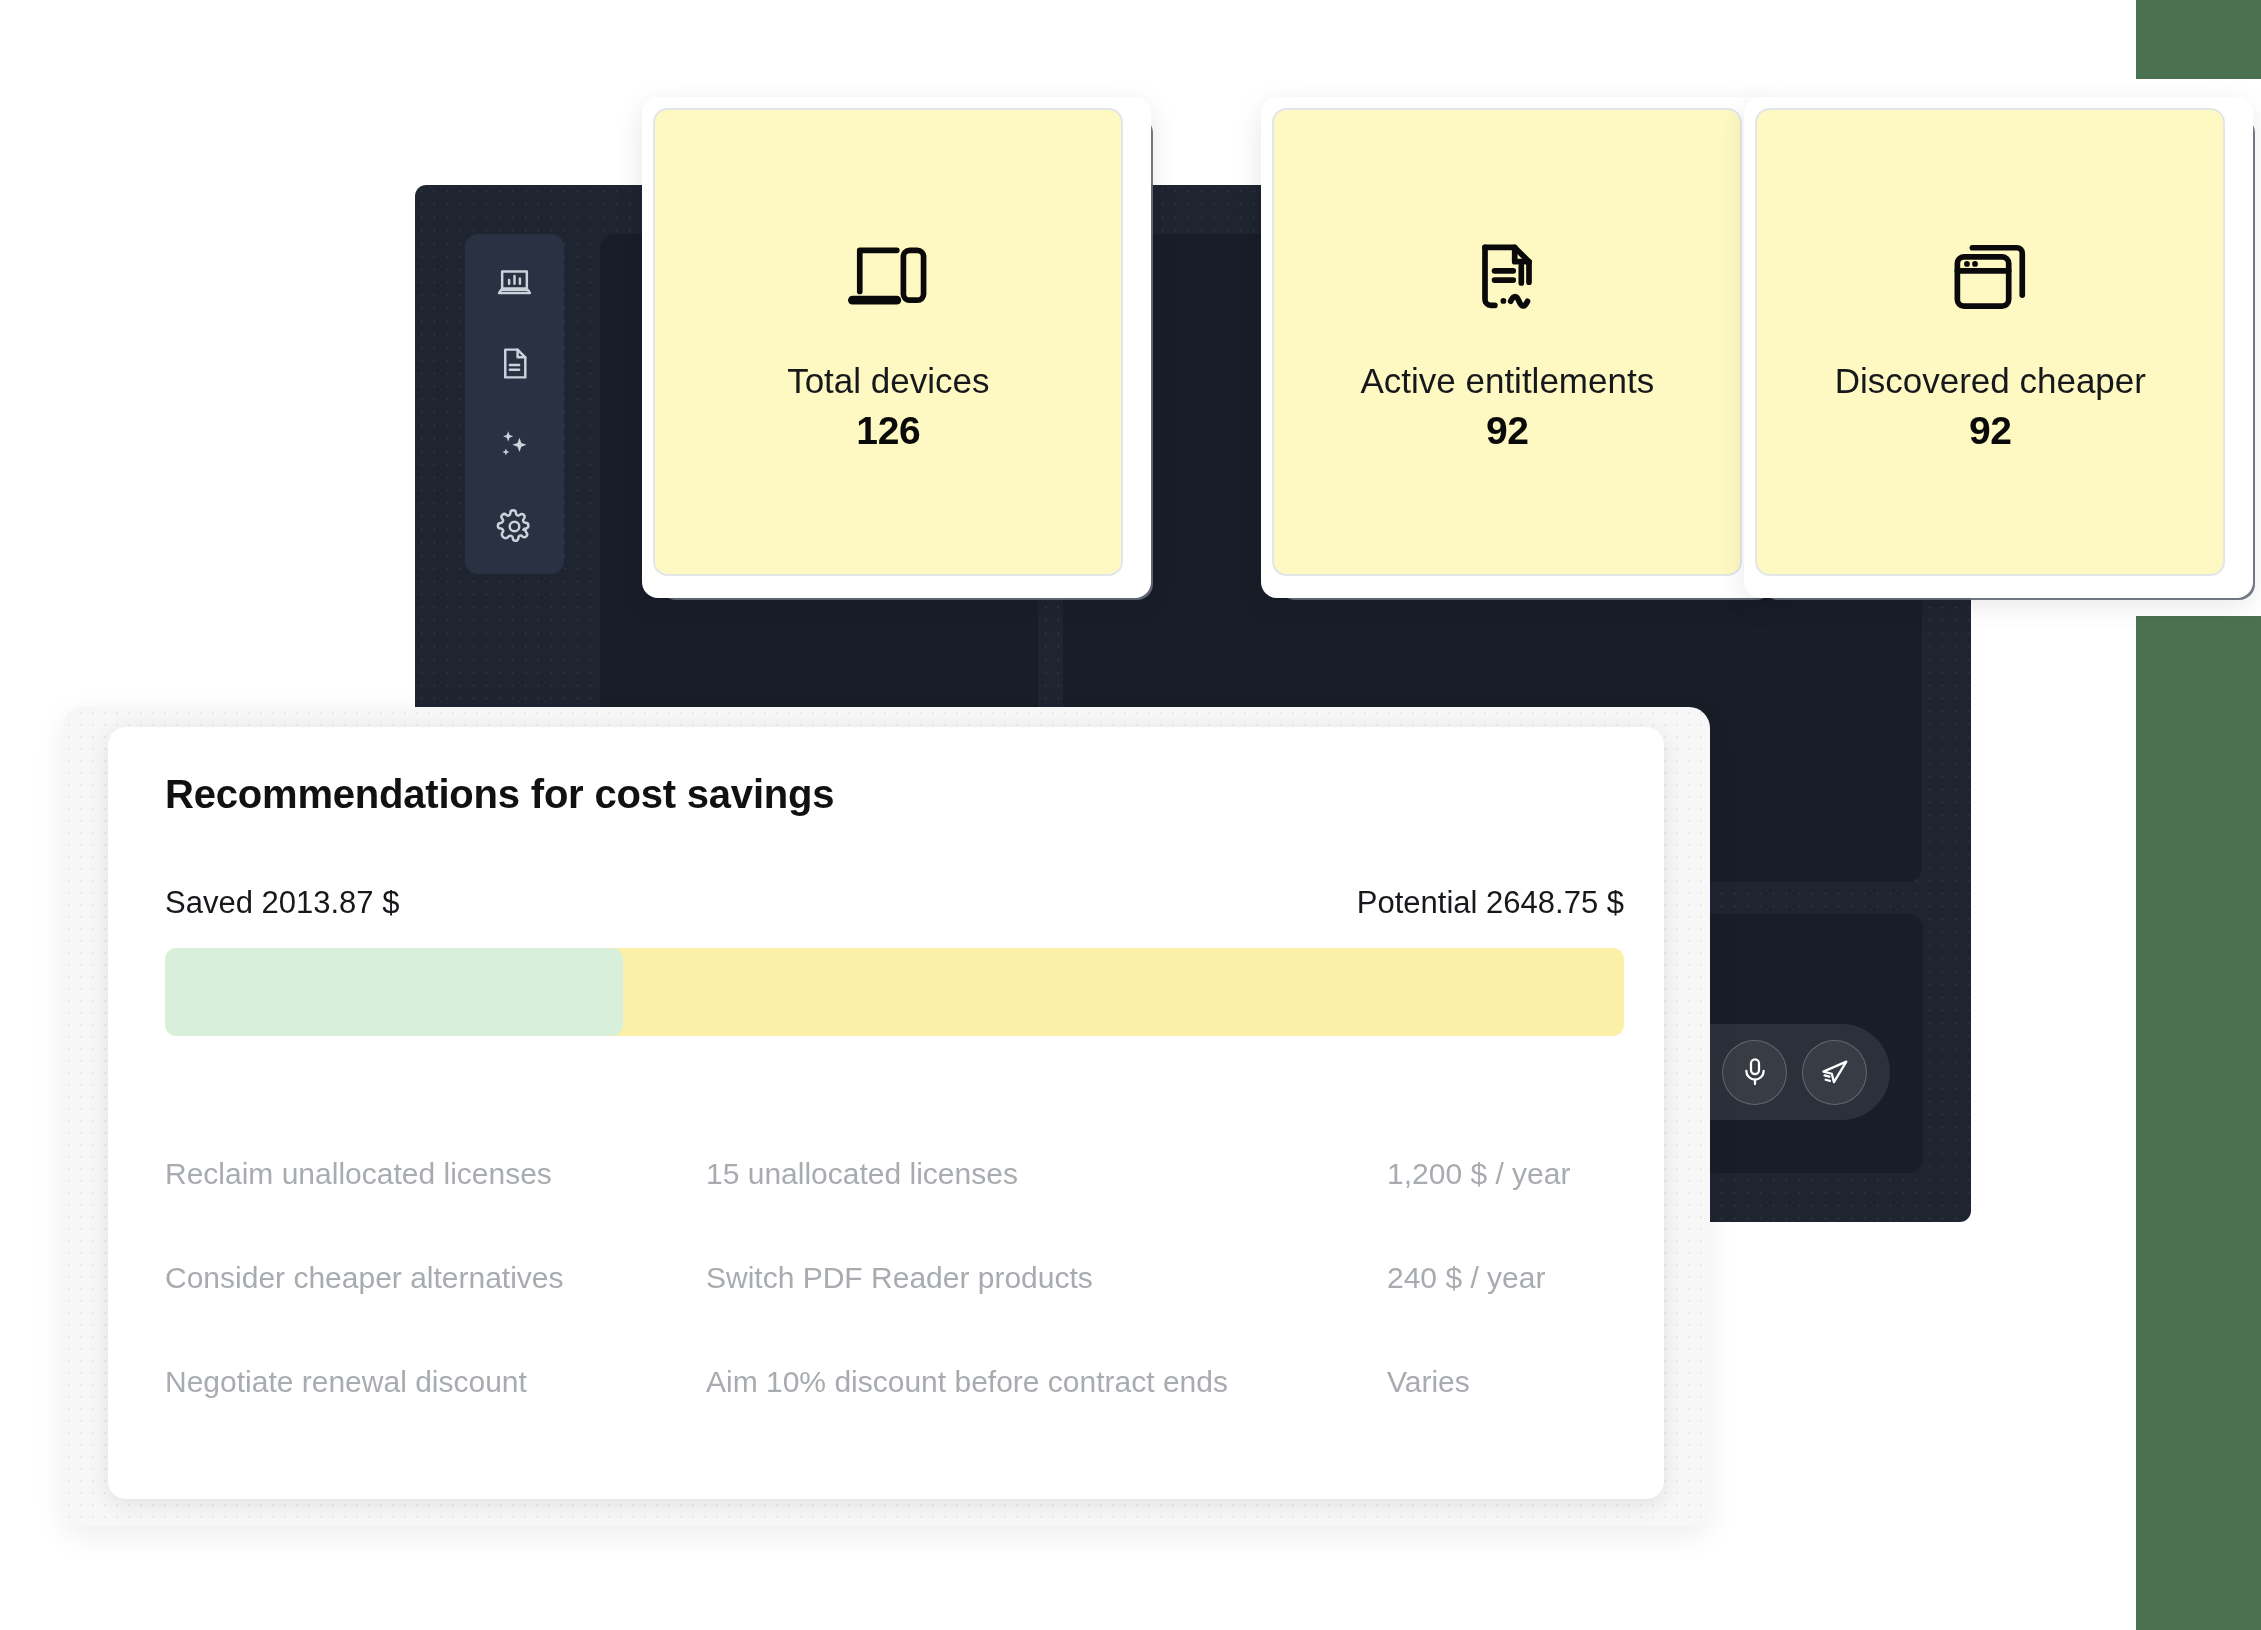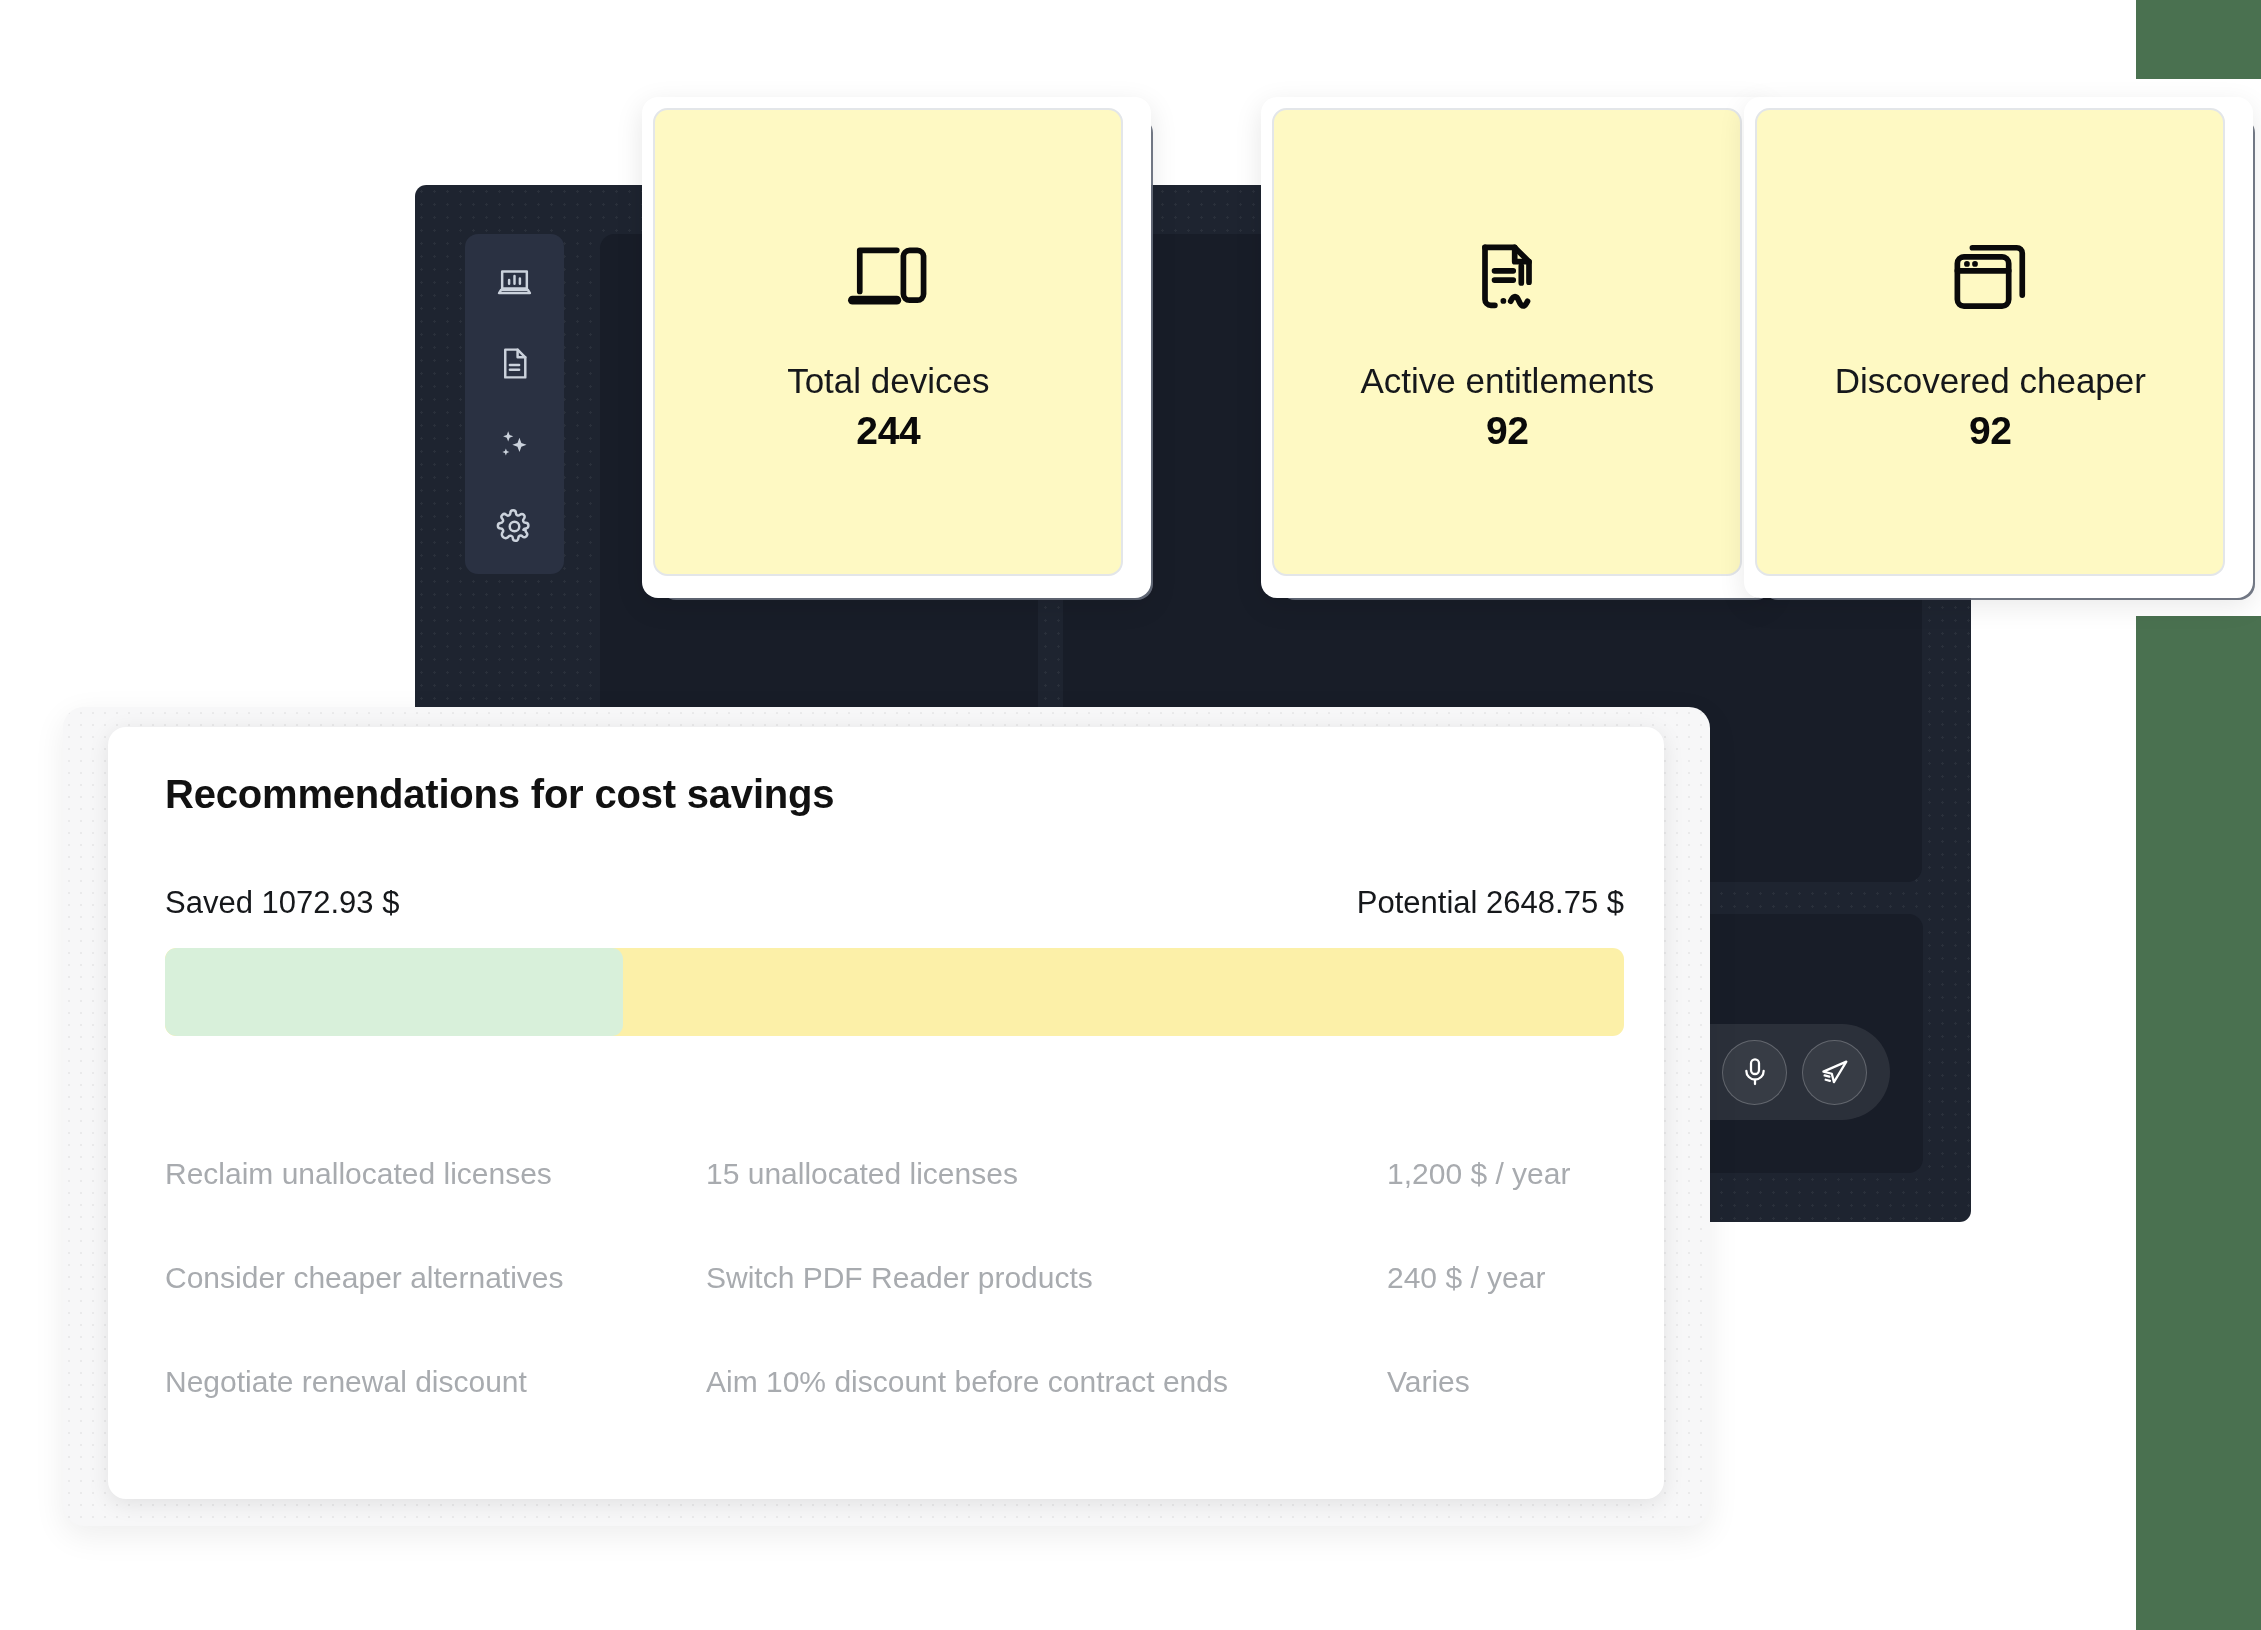--- a/index.html
+++ b/index.html
@@ -325,21 +325,21 @@
   <div class="card-frame"></div>
   <div class="card-inner">
     <div class="card-icon">
       <svg viewBox="0 0 24 24" fill="none" stroke="currentColor" stroke-width="1.55" stroke-linecap="round" stroke-linejoin="round">
         <path d="M14.4 5H4.3v11.2"></path>
         <path d="M2.3 18.6h12.1" stroke-width="2.4"></path>
         <rect x="16.2" y="5" width="5.5" height="13.6" rx="1.7"></rect>
       </svg>
     </div>
     <div class="card-label">Total devices</div>
-    <div class="card-value">244</div>
+    <div class="card-value">126</div>
   </div>
 </div>
 
 <div class="stat-card-wrap" id="card-2">
   <div class="card-plate"></div>
   <div class="card-frame"></div>
   <div class="card-inner">
     <div class="card-icon">
       <svg viewBox="0 0 24 24" fill="none" stroke="currentColor" stroke-width="1.55" stroke-linecap="round" stroke-linejoin="round">
         <path d="M6 4.2h8.1l3.9 3.9v5.6"></path>
@@ -372,21 +372,21 @@
     <div class="card-value">92</div>
   </div>
 </div>
 
 <div id="rec-outer">
   <div id="rec-card">
 
     <h1 id="rec-title">Recommendations for cost savings</h1>
 
     <div id="savings-labels">
-      <span>Saved 1072.93 $</span>
+      <span>Saved 2013.87 $</span>
       <span>Potential 2648.75 $</span>
     </div>
 
     <div id="progress-track">
       <div id="progress-saved" style="width: 31.4%;"></div>
     </div>
 
     <div id="rec-list">
 
       <div class="rec-row">

